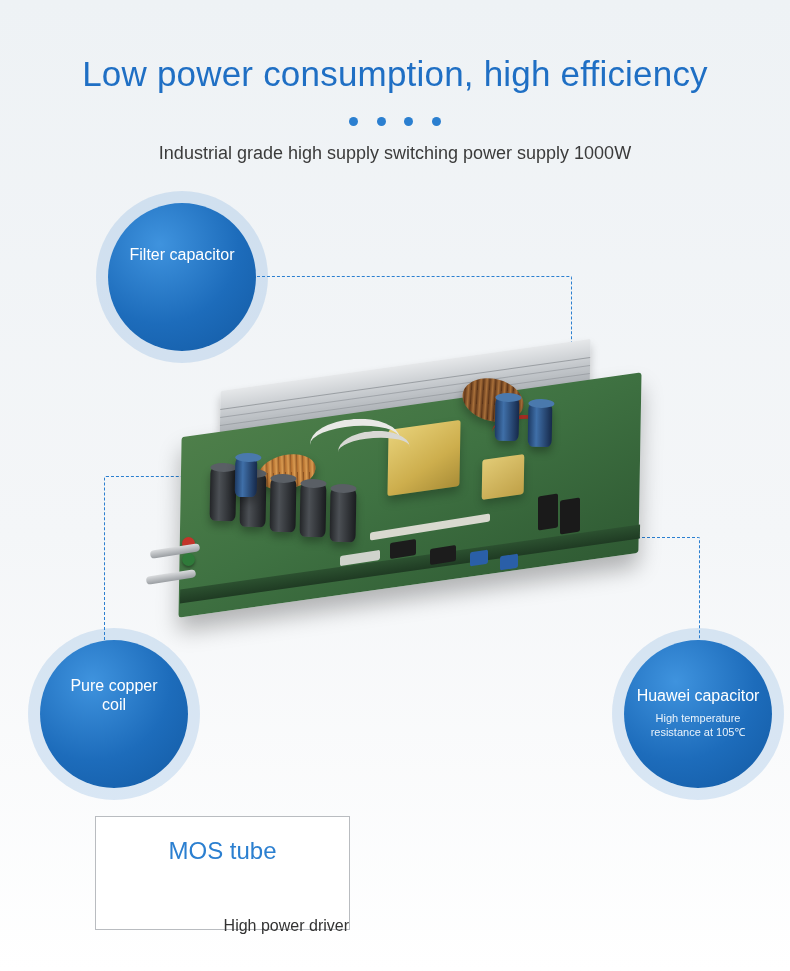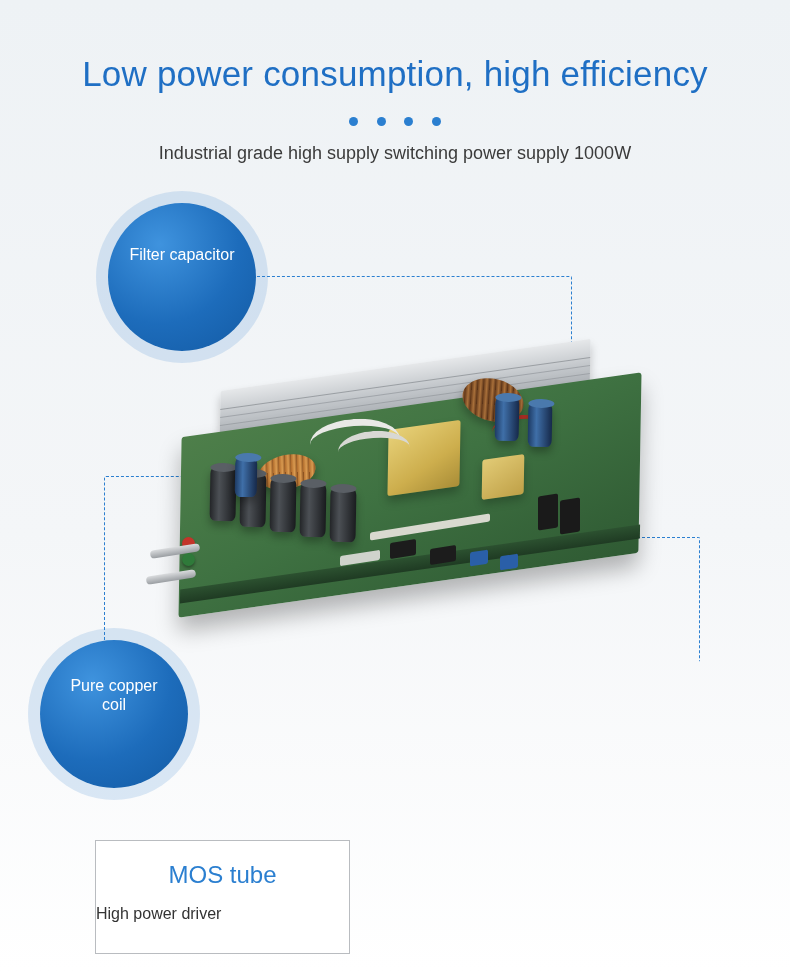--- a/index.html
+++ b/index.html
@@ -302,40 +302,41 @@
   }
 
   
   .fbox {
     position: absolute;
     border: 1px solid #b9bcc0;
     background: #ffffff;
     box-sizing: border-box;
   }
   #fbox-mos {
-    left: 95px; top: 840px;
+    left: 95px; top: 816px;
     width: 255px; height: 114px;
   }
   #fbox-eff {
     left: 330px; top: 816px;
     width: 385px; height: 138px;
   }
   .fbox .f-title {
     position: absolute;
     left: 0; width: 100%;
     text-align: center;
     color: #2b7fd0;
     white-space: nowrap;
   }
   .fbox .f-desc {
     position: absolute;
     left: 0; width: 100%;
-    text-align: left;
+    text-align: right;
     color: #333333;
     white-space: nowrap;
+    margin-top: 36px;
   }
   #fbox-mos .f-title { top: 20px; font-size: 24px; }
   #fbox-mos .f-desc { top: 64px; font-size: 16px; }
   #fbox-eff .f-title { top: 42px; font-size: 26px; }
   #fbox-eff .f-desc { top: 88px; font-size: 17px; }
 </style>
 </head>
 <body>
 
 <div class="page">
@@ -397,20 +398,25 @@
 
   <div class="bubble" id="bubble-filter">
     <div class="b-title">Filter capacitor</div>
   </div>
 
   <div class="bubble" id="bubble-copper">
     <div class="b-title" style="white-space:pre-line;">Pure copper
 coil</div>
   </div>
 
+  <div class="bubble" id="bubble-huawei">
+    <div class="b-title">Huawei capacitor</div>
+    <div class="b-desc">High temperature
+resistance at 105℃</div>
+  </div>
 
   <div class="fbox" id="fbox-mos">
     <div class="f-title">MOS tube</div>
     <div class="f-desc">High power driver</div>
   </div>
 
 
 </div>
 
 </body></html>

